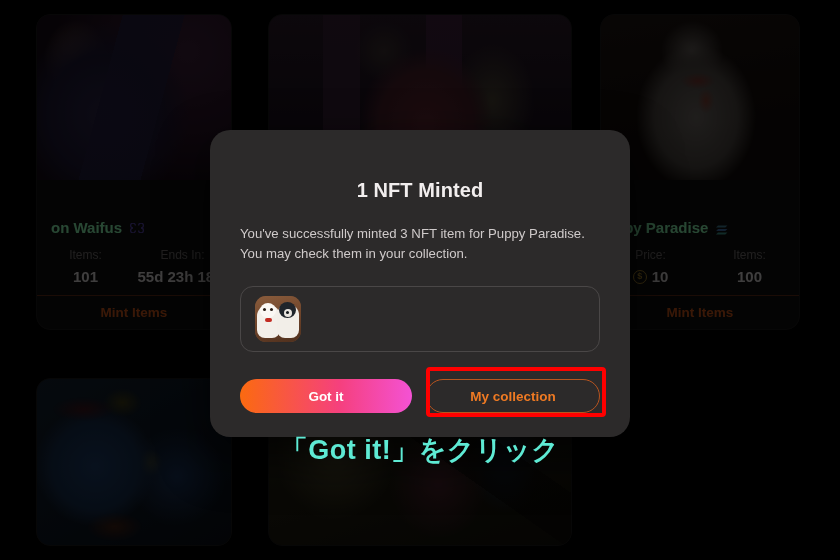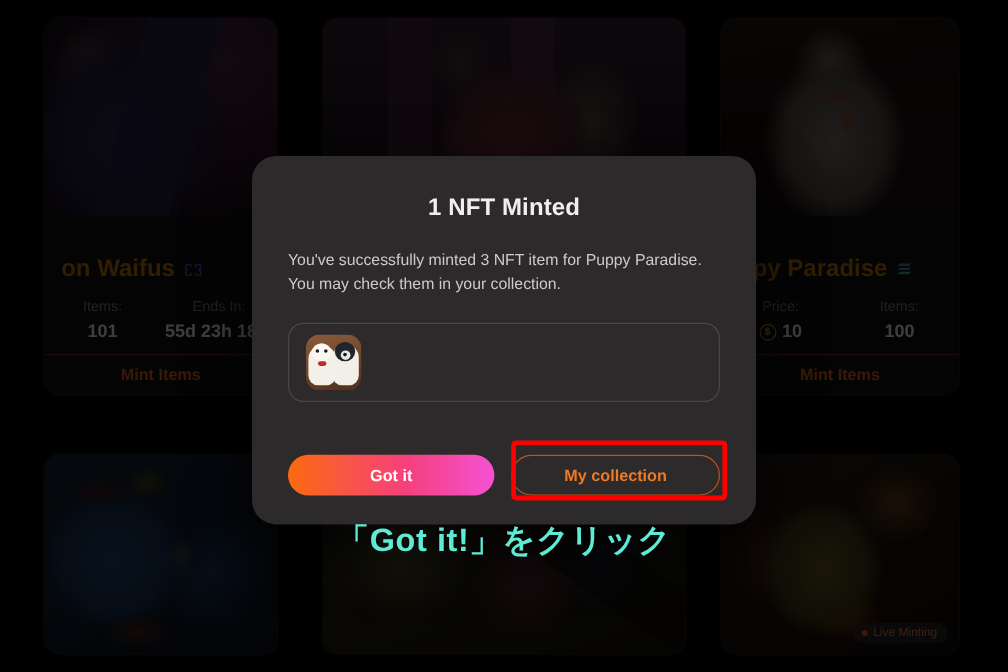--- a/index.html
+++ b/index.html
@@ -15,23 +15,23 @@
   .bg-layer { position:absolute; inset:0; }
   .nft-card {
     position:absolute; background:#101010; border-radius:14px; overflow:hidden;
     border:1px solid #1a1818;
   }
   .nft-thumb { position:absolute; left:0; right:0; top:0; overflow:hidden; }
   .nft-thumb .art { position:absolute; inset:0; }
   .nft-body { position:absolute; left:0; right:0; bottom:0; }
 
   .nft-title-row {
-    display:flex; align-items:flex-start; gap:7px;
+    display:flex; align-items:center; gap:7px;
     padding:6px 14px 0 14px;
-    font-size:20px; font-weight:bold; color:#a16207; white-space:nowrap;
+    font-size:15px; font-weight:bold; color:#86efac; white-space:nowrap;
   }
   .stats-row { display:flex; padding:12px 0 10px 0; }
   .stat { flex:1; text-align:center; }
   .stat-label { font-size:12px; color:#6e6a6a; margin-bottom:6px; }
   .stat-value {
     font-size:15px; font-weight:bold; color:#d3cfcf; white-space:nowrap;
     display:flex; align-items:center; justify-content:center; gap:5px;
   }
   .mint-bar {
     border-top:1px solid #5a2a14; text-align:center;
@@ -55,21 +55,21 @@
   .sol-icon { display:inline-block; width:15px; height:12px; }
 
   
   .scrim { position:absolute; inset:0; background:rgba(0,0,0,0.70); }
 
   
   .modal {
     position:absolute; left:210px; top:130px; width:420px; height:307px;
     background:#2c2a2a; border-radius:20px;
     box-shadow:0 18px 50px rgba(0,0,0,0.65);
-    padding:26px 30px 0 30px;
+    padding:43px 30px 0 30px;
   }
   .modal-title {
     text-align:center; color:#f2eeee; font-size:20px; font-weight:bold;
     letter-spacing:0.1px; margin-top:6px;
   }
   .modal-body {
     margin-top:22px; color:#cfcaca; font-size:13.2px; line-height:20px;
     text-align:left;
   }
   .item-card {
@@ -226,34 +226,20 @@
         <div class="art" style="background:
              radial-gradient(ellipse 26% 50% at 22% 46%, #4a452a 0%, transparent 76%),
              radial-gradient(ellipse 22% 44% at 56% 62%, #46202a 0%, transparent 74%),
              radial-gradient(ellipse 16% 40% at 78% 50%, #1d2a44 0%, transparent 74%),
              radial-gradient(ellipse 7% 14% at 26% 28%, #3d1412 0%, transparent 66%);"></div>
         <div class="art" style="background:
              linear-gradient(35deg, transparent 0 55%, rgba(10,8,6,.55) 55% 70%, transparent 70%);"></div>
       </div>
     </div>
 
-    <div class="nft-card" style="left:600px; top:378px; width:200px; height:168px;">
-      <div class="nft-thumb" style="height:168px;">
-        <div class="art" style="background:linear-gradient(150deg,#241a14 0%,#171009 60%,#100b07 100%);"></div>
-        <div class="art" style="background:
-             radial-gradient(ellipse 34% 44% at 42% 56%, #54491e 0%, #3c3414 54%, transparent 78%),
-             radial-gradient(ellipse 24% 26% at 74% 24%, #5a3412 0%, transparent 74%),
-             radial-gradient(ellipse 22% 18% at 52% 80%, #5b2a10 0%, transparent 72%),
-             radial-gradient(ellipse 14% 34% at 16% 50%, #3a1a16 0%, transparent 74%);"></div>
-      </div>
-      <div class="live-badge">
-        <span class="live-dot"></span>
-        <span>Live Minting</span>
-      </div>
-    </div>
   </div>
 
   <div class="scrim"></div>
 
   <div class="modal">
     <div class="modal-title">1 NFT Minted</div>
 
     <div class="modal-body">
       <div>You've successfully minted 3 NFT item for Puppy Paradise.</div>
       <div>You may check them in your collection.</div>

